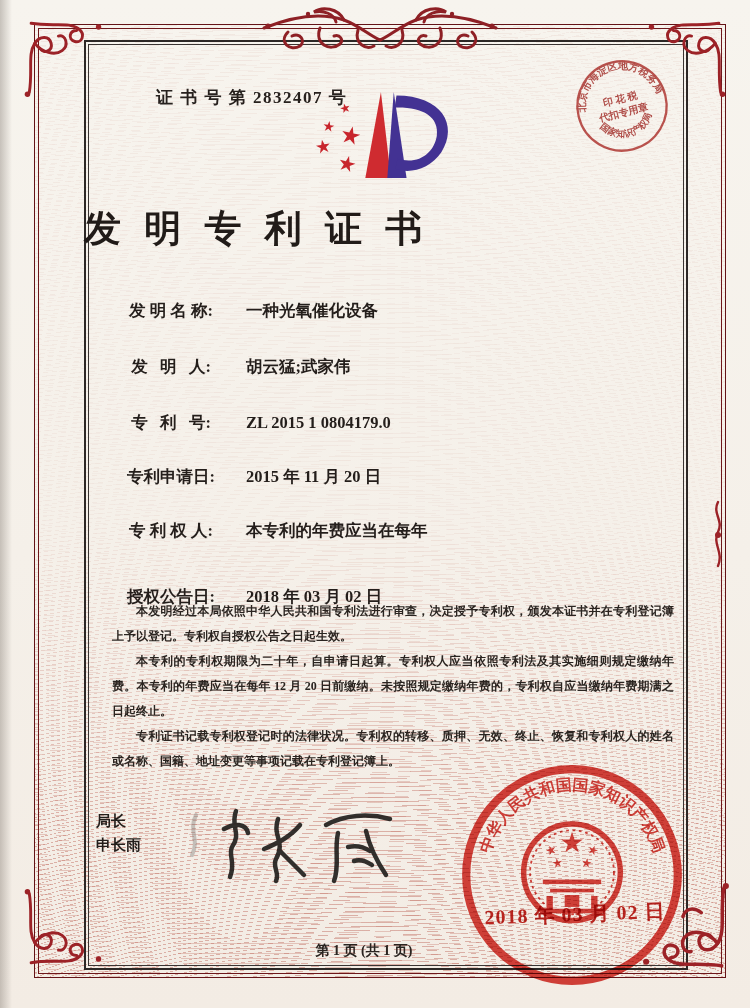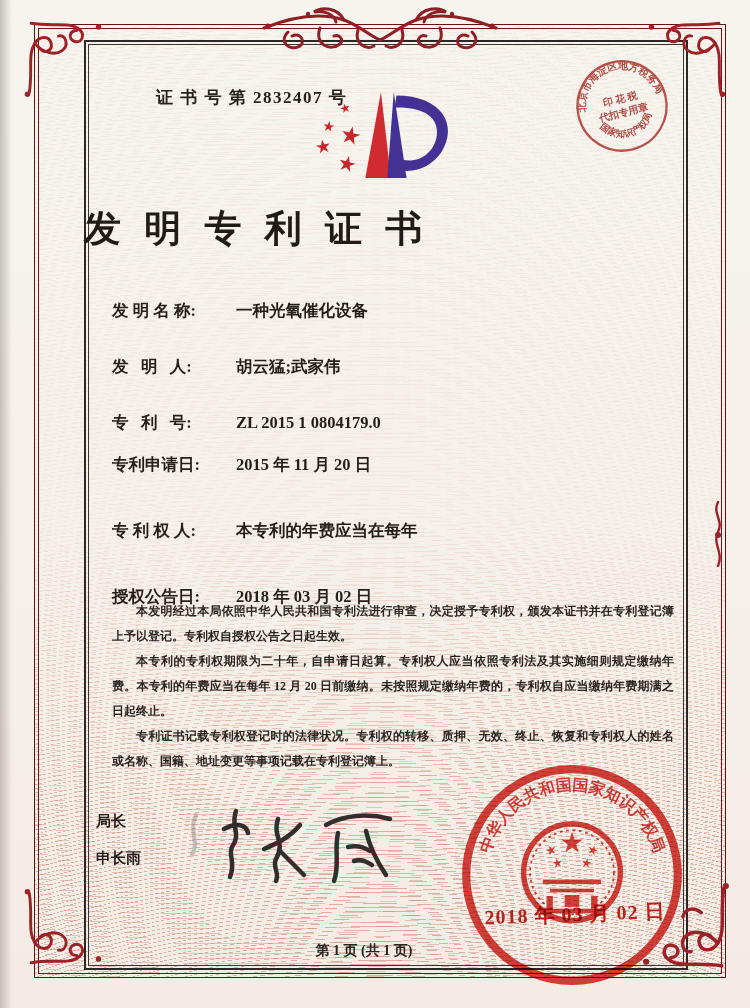--- a/index.html
+++ b/index.html
@@ -35,26 +35,26 @@
     border:2.5px solid #2d2826;box-sizing:border-box;
   }
   .black-frame::before{content:"";position:absolute;inset:2px;border:1px solid #3a3432;}
   
   .layer{position:absolute;z-index:4;}
   .cert-no{left:112px;top:86px;font-size:17px;font-weight:bold;white-space:pre;letter-spacing:1.5px;color:#27211e;margin-left:44px;}
   .title{left:84px;top:204px;width:716px;text-align:left;font-size:37px;font-weight:bold;
          white-space:pre;letter-spacing:7px;color:#211b18;}
   .fields{left:112px;top:298px;width:560px;}
   .field-row{position:absolute;left:0;font-size:16.5px;font-weight:bold;color:#241e1b;white-space:pre;}
-  .f-label{display:inline-block;min-width:118px;white-space:pre;}
-  .f-value{margin-left:6px;white-space:pre;}
+  .f-label{display:inline-block;min-width:118px;white-space:pre;text-align:center;}
+  .f-value{margin-left:16px;white-space:pre;}
   .paras{left:112px;top:599px;width:562px;font-size:12px;line-height:25px;font-weight:600;color:#2a2420;}
   .paras p{margin:0;text-indent:2em;text-align:justify;}
   .director{left:96px;top:812px;font-size:15px;font-weight:bold;color:#241e1b;}
-  .director .name{display:block;margin-top:18px;}
+  .director .name{display:block;margin-top:5px;}
   .footer{left:84px;top:942px;width:560px;text-align:center;font-size:14px;font-weight:600;color:#2a2420;}
   
   .tax-stamp{left:572px;top:56px;width:100px;height:100px;z-index:5;transform:rotate(-14deg);mix-blend-mode:multiply;opacity:.88;}
   .big-seal{left:458px;top:761px;width:228px;height:228px;z-index:5;mix-blend-mode:multiply;opacity:.93;}
   .seal-date{left:464px;top:901px;width:222px;z-index:6;text-align:center;
              font-size:20px;font-weight:bold;color:#c22722;letter-spacing:1px;
              transform:rotate(-2deg);white-space:pre;mix-blend-mode:multiply;}
   .signature{left:158px;top:793px;width:250px;height:105px;z-index:5;}
 </style>
 </head>
@@ -161,21 +161,21 @@
     <text x="65" y="60" text-anchor="middle" fill="#ad3a36" font-size="13" font-weight="bold" font-family="Liberation Serif, serif">印 花 税</text>
     <text x="65" y="78" text-anchor="middle" fill="#ad3a36" font-size="13" font-weight="bold" font-family="Liberation Serif, serif">代扣专用章</text>
   </svg>
 
   <div class="layer title">发 明 专 利 证 书</div>
 
   <div class="layer fields">
     <div class="field-row" style="top:2px;"><span class="f-label">发 明 名 称:</span><span class="f-value">一种光氧催化设备</span></div>
     <div class="field-row" style="top:58px;"><span class="f-label">发   明   人:</span><span class="f-value">胡云猛;武家伟</span></div>
     <div class="field-row" style="top:114px;"><span class="f-label">专   利   号:</span><span class="f-value">ZL 2015 1 0804179.0</span></div>
-    <div class="field-row" style="top:156px;"><span class="f-label">专利申请日:</span><span class="f-value">2015 年 11 月 20 日</span></div>
+    <div class="field-row" style="top:168px;"><span class="f-label">专利申请日:</span><span class="f-value">2015 年 11 月 20 日</span></div>
     <div class="field-row" style="top:222px;"><span class="f-label">专 利 权 人:</span><span class="f-value">本专利的年费应当在每年</span></div>
     <div class="field-row" style="top:288px;"><span class="f-label">授权公告日:</span><span class="f-value">2018 年 03 月 02 日</span></div>
   </div>
 
   <div class="layer paras">
     <p>本发明经过本局依照中华人民共和国专利法进行审查，决定授予专利权，颁发本证书并在专利登记簿上予以登记。专利权自授权公告之日起生效。</p>
     <p>本专利的专利权期限为二十年，自申请日起算。专利权人应当依照专利法及其实施细则规定缴纳年费。本专利的年费应当在每年 12 月 20 日前缴纳。未按照规定缴纳年费的，专利权自应当缴纳年费期满之日起终止。</p>
     <p>专利证书记载专利权登记时的法律状况。专利权的转移、质押、无效、终止、恢复和专利权人的姓名或名称、国籍、地址变更等事项记载在专利登记簿上。</p>
   </div>
 

